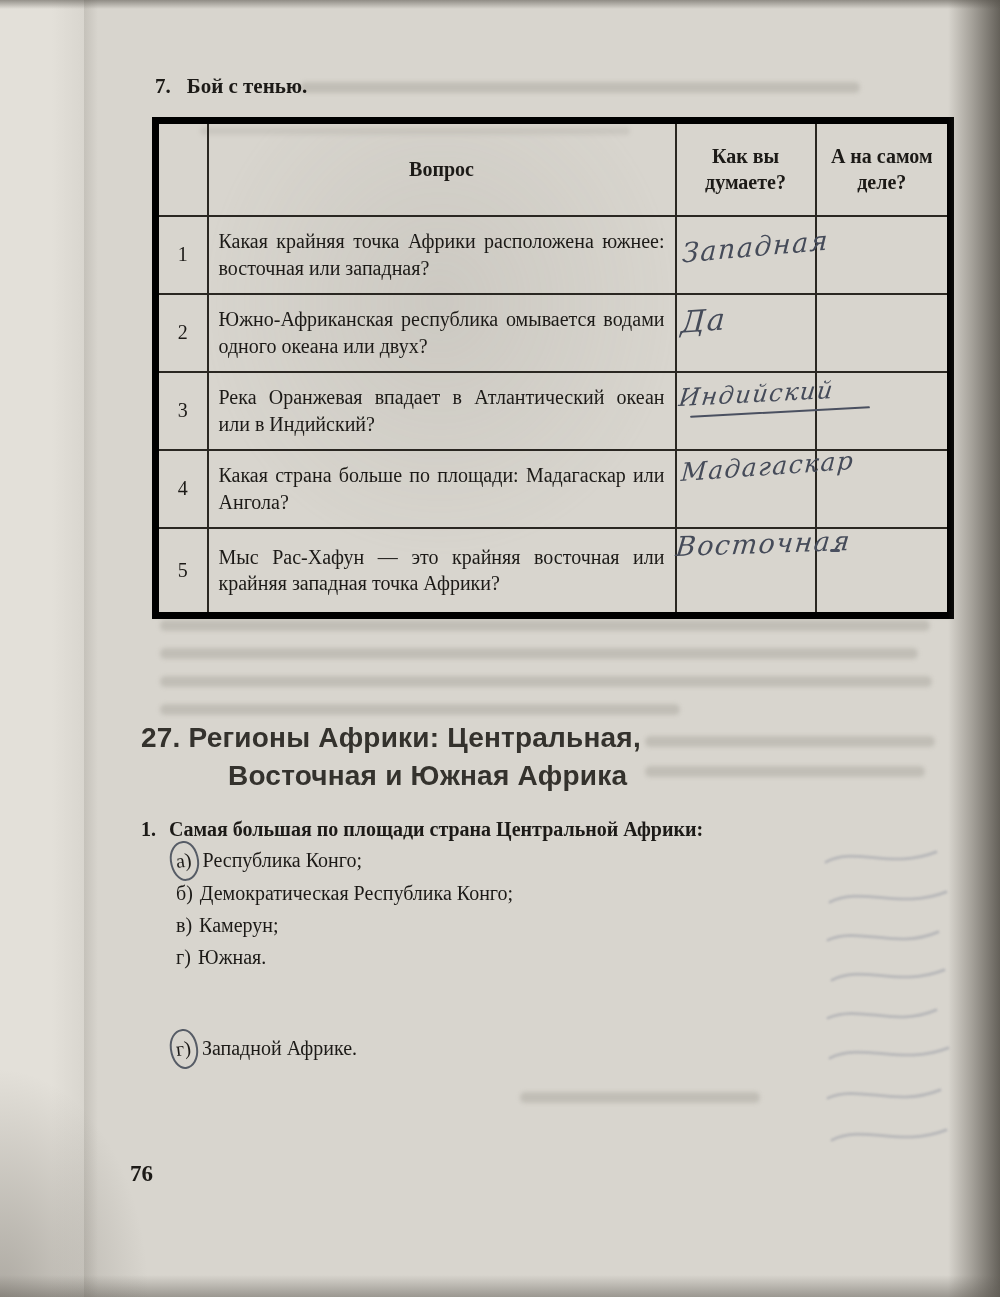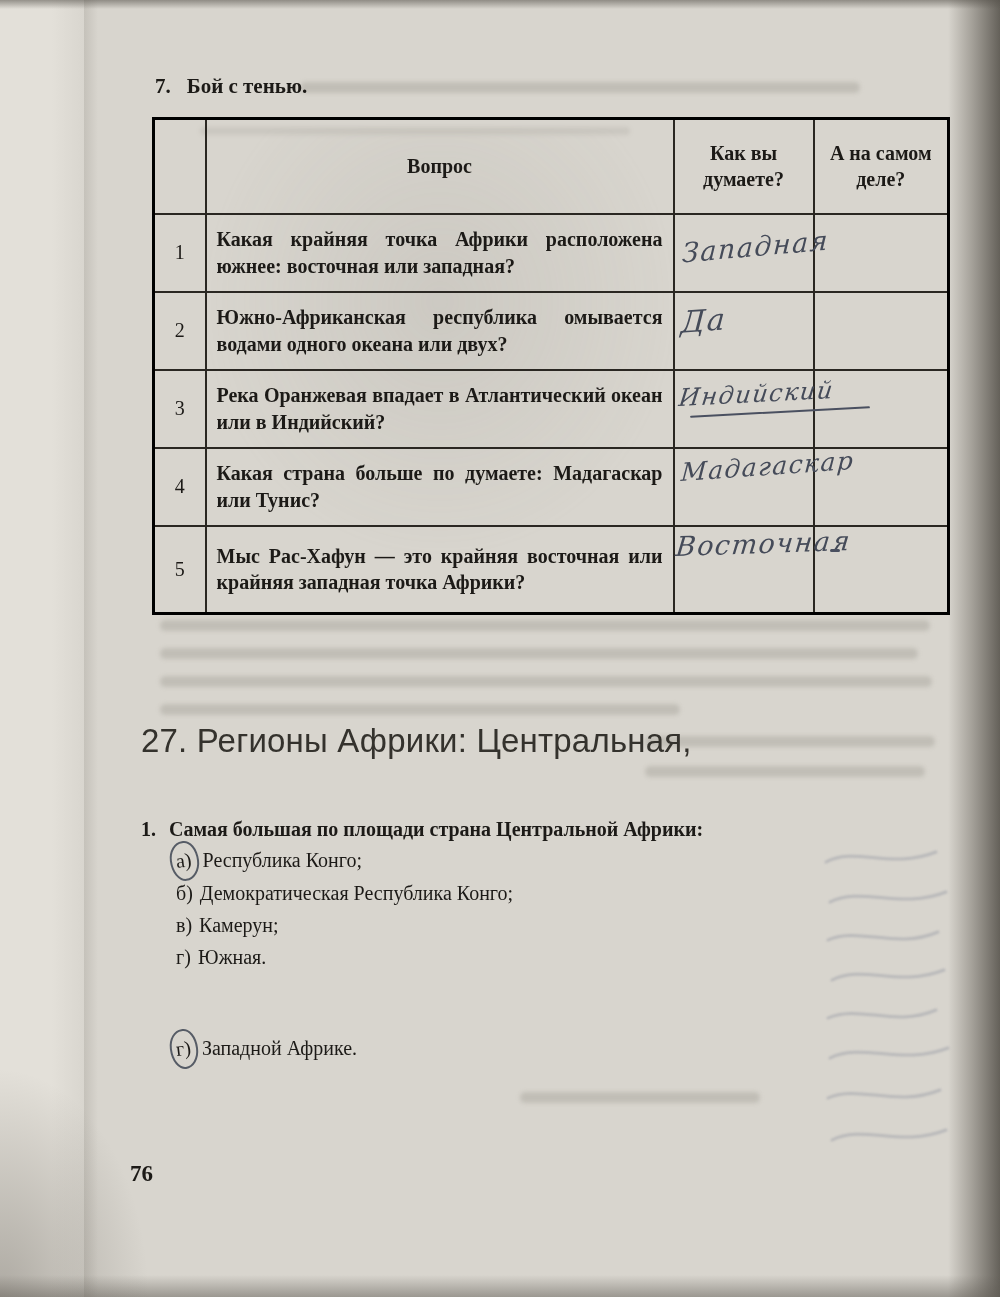--- a/index.html
+++ b/index.html
@@ -28,38 +28,38 @@
     filter:blur(3px);}
   .hand-bleed{position:absolute;left:818px;top:840px;opacity:0.33;filter:blur(1.2px);}
 
   
   .ex-title{position:absolute;left:155px;top:74px;font-size:21px;font-weight:bold;}
   .ex-title .t{margin-left:16px;text-align:right;}
 
   
   table.qtable{position:absolute;left:152px;top:117px;width:795px;
     border-collapse:collapse;table-layout:fixed;
-    border:3px solid #000000;}
+    border:7px solid #000000;}
   table.qtable td{border:2px solid #2a2722;vertical-align:middle;
     font-size:20px;line-height:1.32;padding:4px 10px;}
   td.cnum{text-align:center;font-weight:normal;}
-  td.cq{font-weight:bold;text-align:justify;}
+  td.cq{font-weight:normal;text-align:justify;}
   tr.head td{font-weight:bold;text-align:center;padding:4px 6px;}
   tr.head{height:95px;}
   tr.r{height:78px;}
   tr.rlast{height:88px;}
 
   
   .hw{position:absolute;font-family:"DejaVu Serif", serif;font-style:italic;
     color:#454b59;letter-spacing:1.5px;white-space:nowrap;z-index:5;}
   .ink-line{position:absolute;background:#4a5060;z-index:5;border-radius:2px;}
 
   
   .sec-line{position:absolute;font-family:"Liberation Sans", sans-serif;
-    font-weight:normal;font-size:33px;color:#34322d;letter-spacing:0.2px;}
+    font-weight:bold;font-size:28px;color:#34322d;letter-spacing:0.2px;}
 
   
   .quiz-q{position:absolute;font-size:20px;font-weight:bold;}
   .quiz-q .qtext{margin-left:13px;}
   .opts{position:absolute;font-size:20px;line-height:32px;}
   .opt .otext{margin-left:7px;}
   .circled{display:inline-block;border:2.5px solid rgba(64,70,84,0.85);
     border-radius:50% 48% 52% 50%/46% 52% 48% 54%;
     padding:1px 5px 3px 4px;margin:-4px -3px -4px -6px;
     transform:rotate(-7deg);}
@@ -127,21 +127,21 @@
       <td></td>
     </tr>
     <tr class="r">
       <td class="cnum">3</td>
       <td class="cq">Река Оранжевая впадает в Атлантический океан или в Индийский?</td>
       <td></td>
       <td></td>
     </tr>
     <tr class="r">
       <td class="cnum">4</td>
-      <td class="cq">Какая страна больше по думаете: Мадагаскар или Тунис?</td>
+      <td class="cq">Какая страна больше по площади: Мадагаскар или Ангола?</td>
       <td></td>
       <td></td>
     </tr>
     <tr class="rlast">
       <td class="cnum">5</td>
       <td class="cq">Мыс Рас-Хафун — это крайняя восточная или крайняя западная точка Африки?</td>
       <td></td>
       <td></td>
     </tr>
   </tbody>
@@ -149,20 +149,21 @@
 
   <span class="hw" style="left:682px;top:231px;font-size:27px;transform:rotate(-5deg) skewX(-8deg);">Западная</span>
   <span class="hw" style="left:681px;top:303px;font-size:30px;transform:rotate(-4deg) skewX(-8deg);">Да</span>
   <span class="hw" style="left:679px;top:380px;font-size:24px;transform:rotate(-3deg) skewX(-10deg);">Индийский</span>
   <div class="ink-line" style="left:690px;top:411px;width:180px;height:2px;transform:rotate(-3deg);"></div>
   <span class="hw" style="left:681px;top:452px;font-size:25px;transform:rotate(-4deg) skewX(-8deg);">Мадагаскар</span>
   <span class="hw" style="left:676px;top:528px;font-size:27px;transform:rotate(-2deg) skewX(-8deg);">Восточная</span>
   <div class="ink-line" style="left:830px;top:549px;width:10px;height:3px;"></div>
 
   <div class="sec-line" style="left:141px;top:722px;">27. Регионы Африки: Центральная,</div>
+  <div class="sec-line" style="left:228px;top:760px;">Восточная и Южная Африка</div>
 
   <div class="quiz-q" style="left:141px;top:818px;">
     <span>1.</span><span class="qtext">Самая большая по площади страна Центральной Африки:</span>
   </div>
   <div class="opts" style="left:176px;top:844px;">
     <div class="opt">
       <span class="circled">а)</span><span class="otext">Республика Конго;</span>
     </div>
     <div class="opt">
       <span>б)</span><span class="otext">Демократическая Республика Конго;</span>

